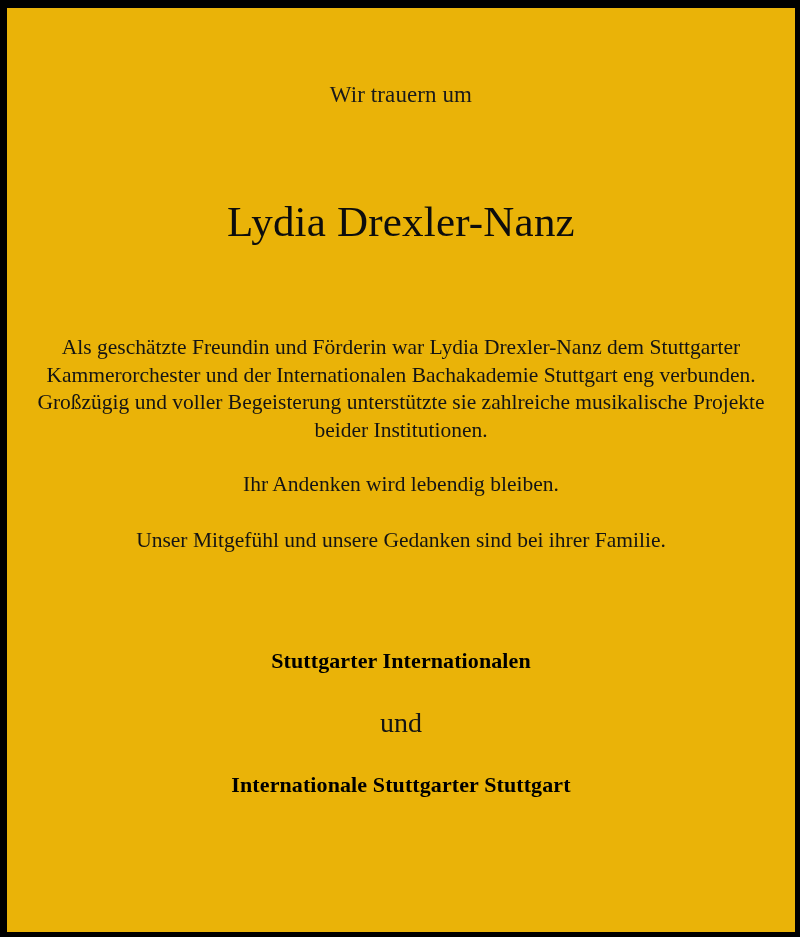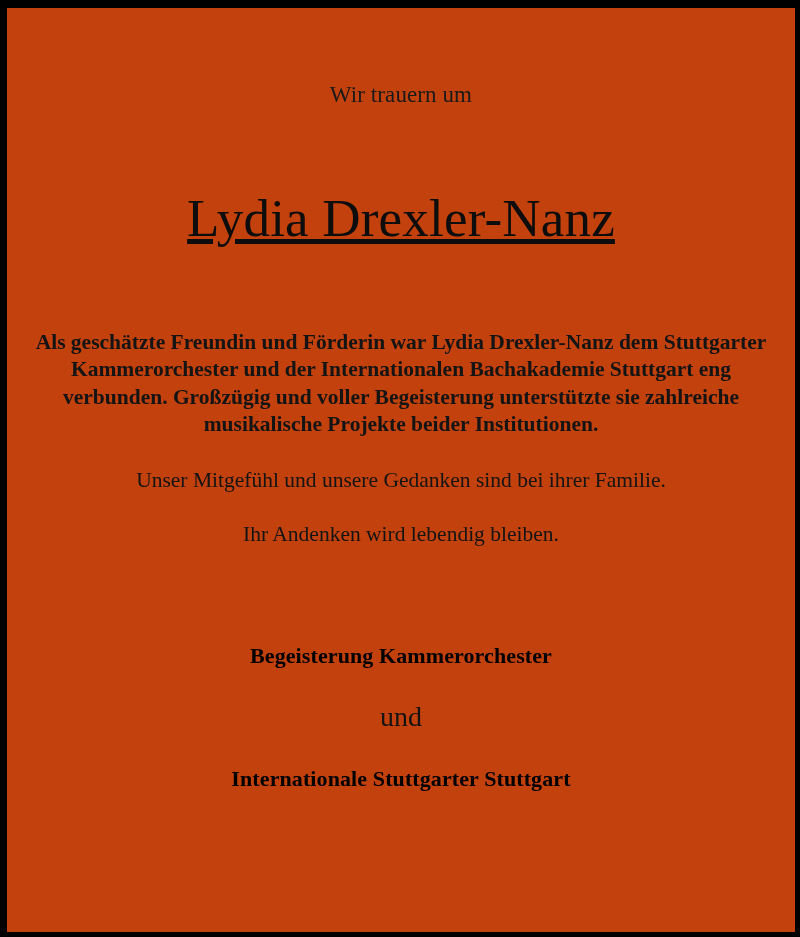--- a/index.html
+++ b/index.html
@@ -25,60 +25,59 @@
     border-left: 7px solid #000000;
     border-right: 5px solid #000000;
     border-bottom: 5px solid #000000;
     overflow: hidden;
   }
 
   .notice-inner {
     position: relative;
     width: 100%;
     height: 100%;
-    background: #c2410c;
+    background: #eab308;
     box-sizing: border-box;
     padding: 0 22px;
     text-align: center;
     color: #111111;
   }
 
   
   .eyebrow {
     margin: 0;
     padding-top: 74px;
     font-size: 23px;
     font-weight: 400;
     line-height: 1.1;
     letter-spacing: 0.1px;
     color: #1a1a1a;
   }
 
   
   .deceased-name {
-    margin: 0;
+    margin: 8px;
     padding-top: 84px;
-    font-size: 53px;
+    font-size: 43px;
     font-weight: 400;
     line-height: 1.05;
     letter-spacing: 0.2px;
     color: #0d0d0d;
     white-space: nowrap;
-    text-decoration: underline;
   }
 
   
   .body-block {
     padding-top: 82px;
   }
 
   .body-paragraph {
     margin: 0;
     font-size: 21.5px;
-    font-weight: 700;
+    font-weight: 400;
     line-height: 27.5px;
     color: #141414;
   }
 
   .tribute-line {
     margin: 0;
     font-size: 21.5px;
     font-weight: 400;
     line-height: 27.5px;
     color: #141414;
@@ -126,29 +125,29 @@
   <div class="notice-inner">
 
     <p class="eyebrow">Wir trauern um</p>
 
     <h1 class="deceased-name">Lydia Drexler-Nanz</h1>
 
     <div class="body-block">
 
       <p class="body-paragraph">Als geschätzte Freundin und Förderin war Lydia Drexler-Nanz dem Stuttgarter Kammerorchester und der Internationalen Bachakademie Stuttgart eng verbunden. Großzügig und voller Begeisterung unterstützte sie zahlreiche musikalische Projekte beider Institutionen.</p>
 
+      <p class="tribute-line first-tribute">Ihr Andenken wird lebendig bleiben.</p>
+
       <p class="tribute-line second-tribute">Unser Mitgefühl und unsere Gedanken sind bei ihrer Familie.</p>
-
-      <p class="tribute-line first-tribute">Ihr Andenken wird lebendig bleiben.</p>
 
     </div>
 
     <div class="signature-block">
 
-      <p class="org-name first-org">Begeisterung Kammerorchester</p>
+      <p class="org-name first-org">Stuttgarter Internationalen</p>
 
       <p class="conjunction">und</p>
 
       <p class="org-name second-org">Internationale Stuttgarter Stuttgart</p>
 
     </div>
 
   </div>
 </div>
 

